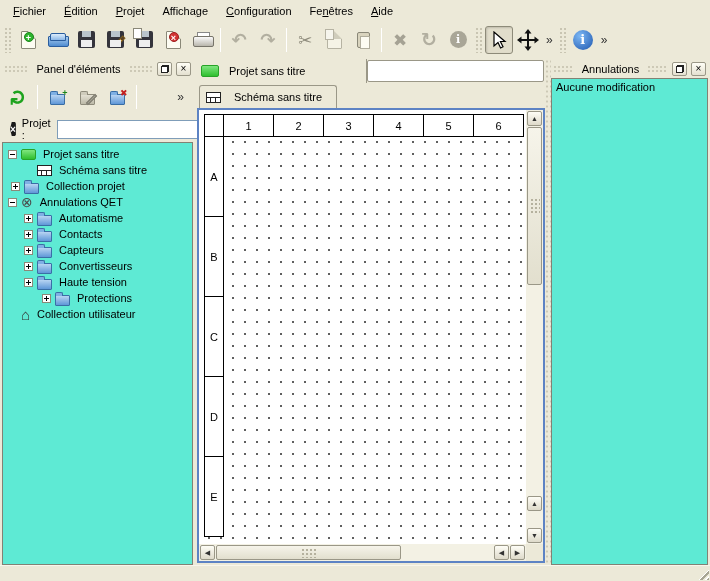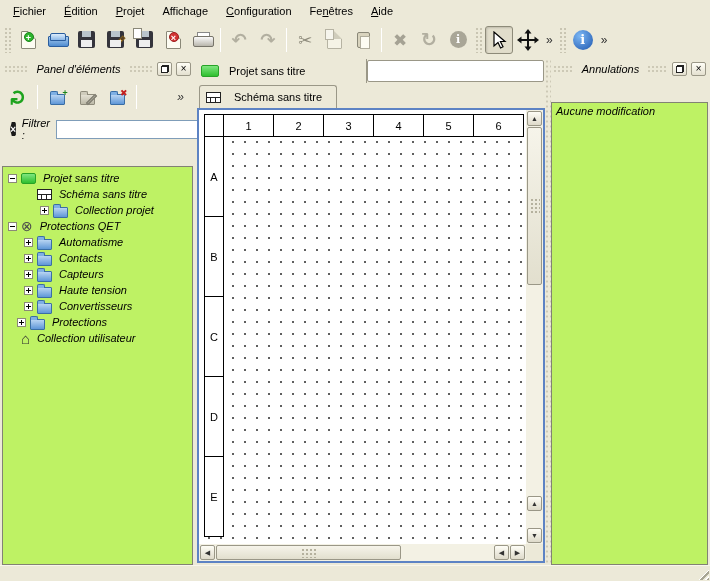--- a/index.html
+++ b/index.html
@@ -48,32 +48,32 @@
   .glyph { font-family:"DejaVu Sans",sans-serif; }
   .scissors { font-size:17px; color:#8e8b7c; }
   .arrow-g { font-size:18px; font-weight:bold; color:#b2afa0; line-height:1; }
   .xdel { font-size:17px; font-weight:bold; color:#a5a294; }
   .icircle { width:17px; height:17px; border-radius:50%; background:#a9a697; color:#fff; font-weight:bold;
     font-size:11px; display:flex; align-items:center; justify-content:center; font-family:"DejaVu Serif",serif; }
   .icircle.blue { width:20px; height:20px; background:radial-gradient(circle at 35% 30%,#7db8f4,#1c55ae); font-size:13px; }
   .clipb { width:13px; height:16px; background:#d9d4be; border:1px solid #8a8878; border-radius:2px; position:relative; }
   .clipb::after { content:""; position:absolute; left:2px; top:3px; width:8px; height:11px; background:#fdfcf2; border:1px solid #b0ad9c; }
   
-  .dock { position:absolute; display:flex; flex-direction:column;font-style:italic; }
+  .dock { position:absolute; display:flex; flex-direction:column; }
   .dock-header { height:19px; display:flex; align-items:center; gap:4px; padding:0 2px; }
   .dock-tex { flex:1; height:8px;
     background:radial-gradient(circle,#cdc9b6 1px,transparent 1.2px); background-size:4px 4px; }
   .dock-title { padding:0 4px; white-space:nowrap; }
   .dock-btn { width:15px; height:14px; border:1px solid #9a9787; border-radius:2px;
     background:linear-gradient(#fffef6,#e4e0d0); display:flex; align-items:center; justify-content:center;
     font-size:10px; line-height:1; }
   .restore-ic { position:relative; width:8px; height:8px; }
   .restore-ic::before { content:""; position:absolute; right:0; top:0; width:5px; height:5px; border:1px solid #222; }
   .restore-ic::after { content:""; position:absolute; left:0; bottom:0; width:5px; height:5px; border:1px solid #222; background:#fff; }
-  .panel-white { flex:1; background:#bef264; border:1px solid #828274; overflow:hidden;margin-top:24px; }
+  .panel-white { flex:1; background:#5eead4; border:1px solid #828274; overflow:hidden; }
   
   #left-dock { left:2px; top:59px; width:191px; bottom:16px; }
   .ldock-tools { height:38px; display:flex; align-items:center; padding:2px 2px; gap:2px; }
   .refresh-g { font-size:21px; font-weight:bold; color:#1ea31e; line-height:1; transform:rotate(-90deg); }
   .folder { width:15px; height:11px; background:linear-gradient(#b8d4f2,#5f97d8); border:1px solid #3a6ea5;
     border-radius:1px; position:relative; margin-top:4px; }
   .folder::before { content:""; position:absolute; top:-4px; left:-1px; width:6px; height:3px;
     background:#7fb0e4; border:1px solid #3a6ea5; border-bottom:none; border-radius:2px 2px 0 0; }
   .folder.dis { background:linear-gradient(#e3e0d2,#bdbaa9); border-color:#8f8c7c; }
   .folder.dis::before { background:#cfccbc; border-color:#8f8c7c; }
@@ -281,51 +281,51 @@
     <span class="tb-btn">
       <span class="folder">
           <span class="fbadge" style="color:#c41f1f">✖</span>
         </span>
     </span>
     <span class="tb-sep"></span>
     <span class="chev" style="margin-left:auto;margin-right:4px">»</span>
   </div>
   <div class="filter-row">
     <span class="clear-ic">×</span>
-    <span>Filtrer :</span>
+    <span>Projet :</span>
     <input class="filter-input" value="" style="">
   </div>
   <div class="panel-white tree" id="tree">
       <div class="tree-row" style="padding-left: 5px;">
     <span class="expander minus"></span>
     <span class="ticon">
           <span class="proj-ic"></span>
         </span>
     <span class="tlabel">Projet sans titre</span>
   </div>
       <div class="tree-row" style="padding-left: 21px;">
     <span class="expander none"></span>
     <span class="ticon">
           <span class="schema-ic"></span>
         </span>
     <span class="tlabel">Schéma sans titre</span>
   </div>
-      <div class="tree-row" style="padding-left: 37px;">
+      <div class="tree-row" style="padding-left: 8px;">
     <span class="expander plus"></span>
     <span class="ticon">
           <span class="folder"></span>
         </span>
     <span class="tlabel">Collection projet</span>
   </div>
       <div class="tree-row" style="padding-left: 5px;">
     <span class="expander minus"></span>
     <span class="ticon">
           <span class="qet-ic">⊗</span>
         </span>
-    <span class="tlabel">Protections QET</span>
+    <span class="tlabel">Annulations QET</span>
   </div>
       <div class="tree-row" style="padding-left: 21px;">
     <span class="expander plus"></span>
     <span class="ticon">
           <span class="folder"></span>
         </span>
     <span class="tlabel">Automatisme</span>
   </div>
       <div class="tree-row" style="padding-left: 21px;">
     <span class="expander plus"></span>
@@ -339,30 +339,30 @@
     <span class="ticon">
           <span class="folder"></span>
         </span>
     <span class="tlabel">Capteurs</span>
   </div>
       <div class="tree-row" style="padding-left: 21px;">
     <span class="expander plus"></span>
     <span class="ticon">
           <span class="folder"></span>
         </span>
+    <span class="tlabel">Convertisseurs</span>
+  </div>
+      <div class="tree-row" style="padding-left: 21px;">
+    <span class="expander plus"></span>
+    <span class="ticon">
+          <span class="folder"></span>
+        </span>
     <span class="tlabel">Haute tension</span>
   </div>
-      <div class="tree-row" style="padding-left: 21px;">
-    <span class="expander plus"></span>
-    <span class="ticon">
-          <span class="folder"></span>
-        </span>
-    <span class="tlabel">Convertisseurs</span>
-  </div>
-      <div class="tree-row" style="padding-left: 14px;">
+      <div class="tree-row" style="padding-left: 39px;">
     <span class="expander plus"></span>
     <span class="ticon">
           <span class="folder"></span>
         </span>
     <span class="tlabel">Protections</span>
   </div>
       <div class="tree-row" style="padding-left: 5px;">
     <span class="expander none"></span>
     <span class="ticon">
           <span class="home-ic">⌂</span>

